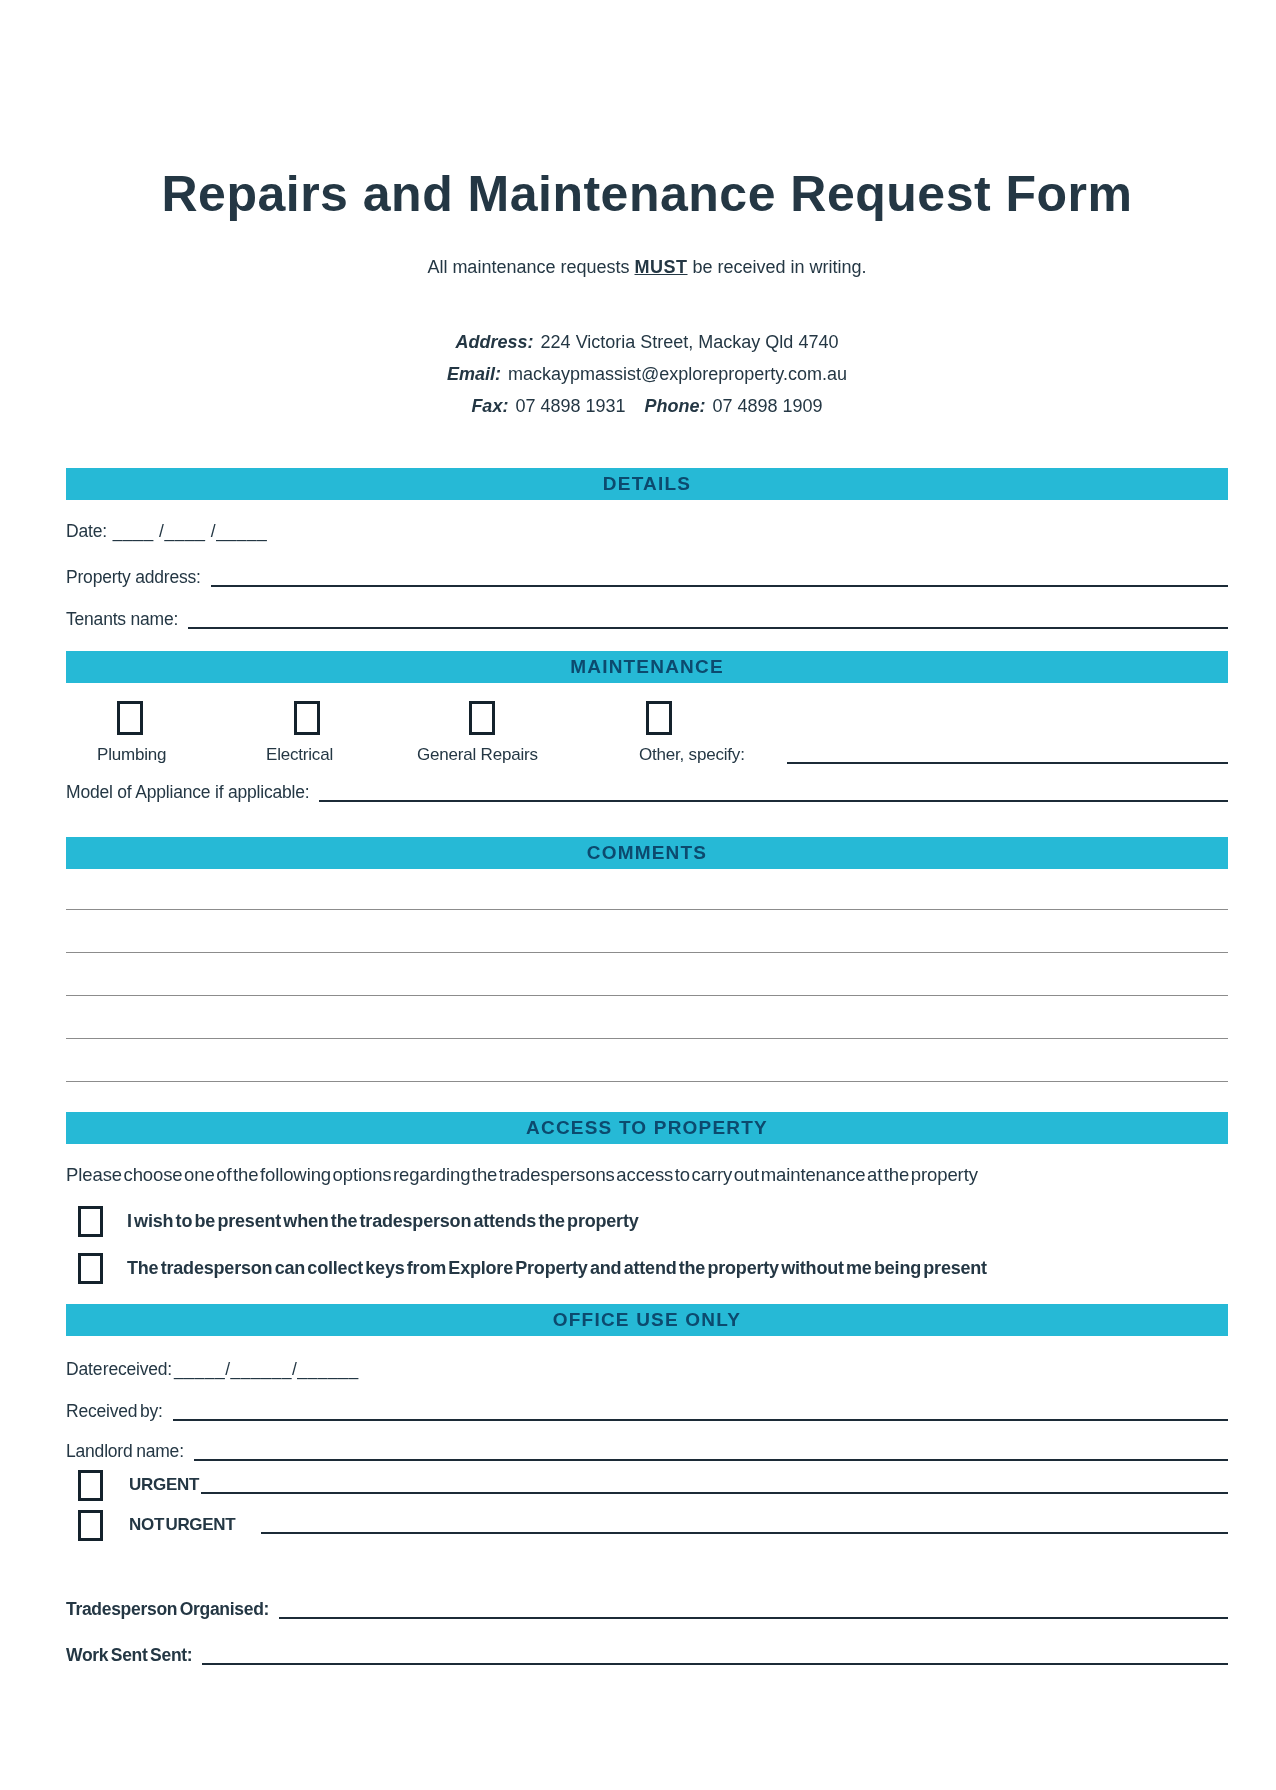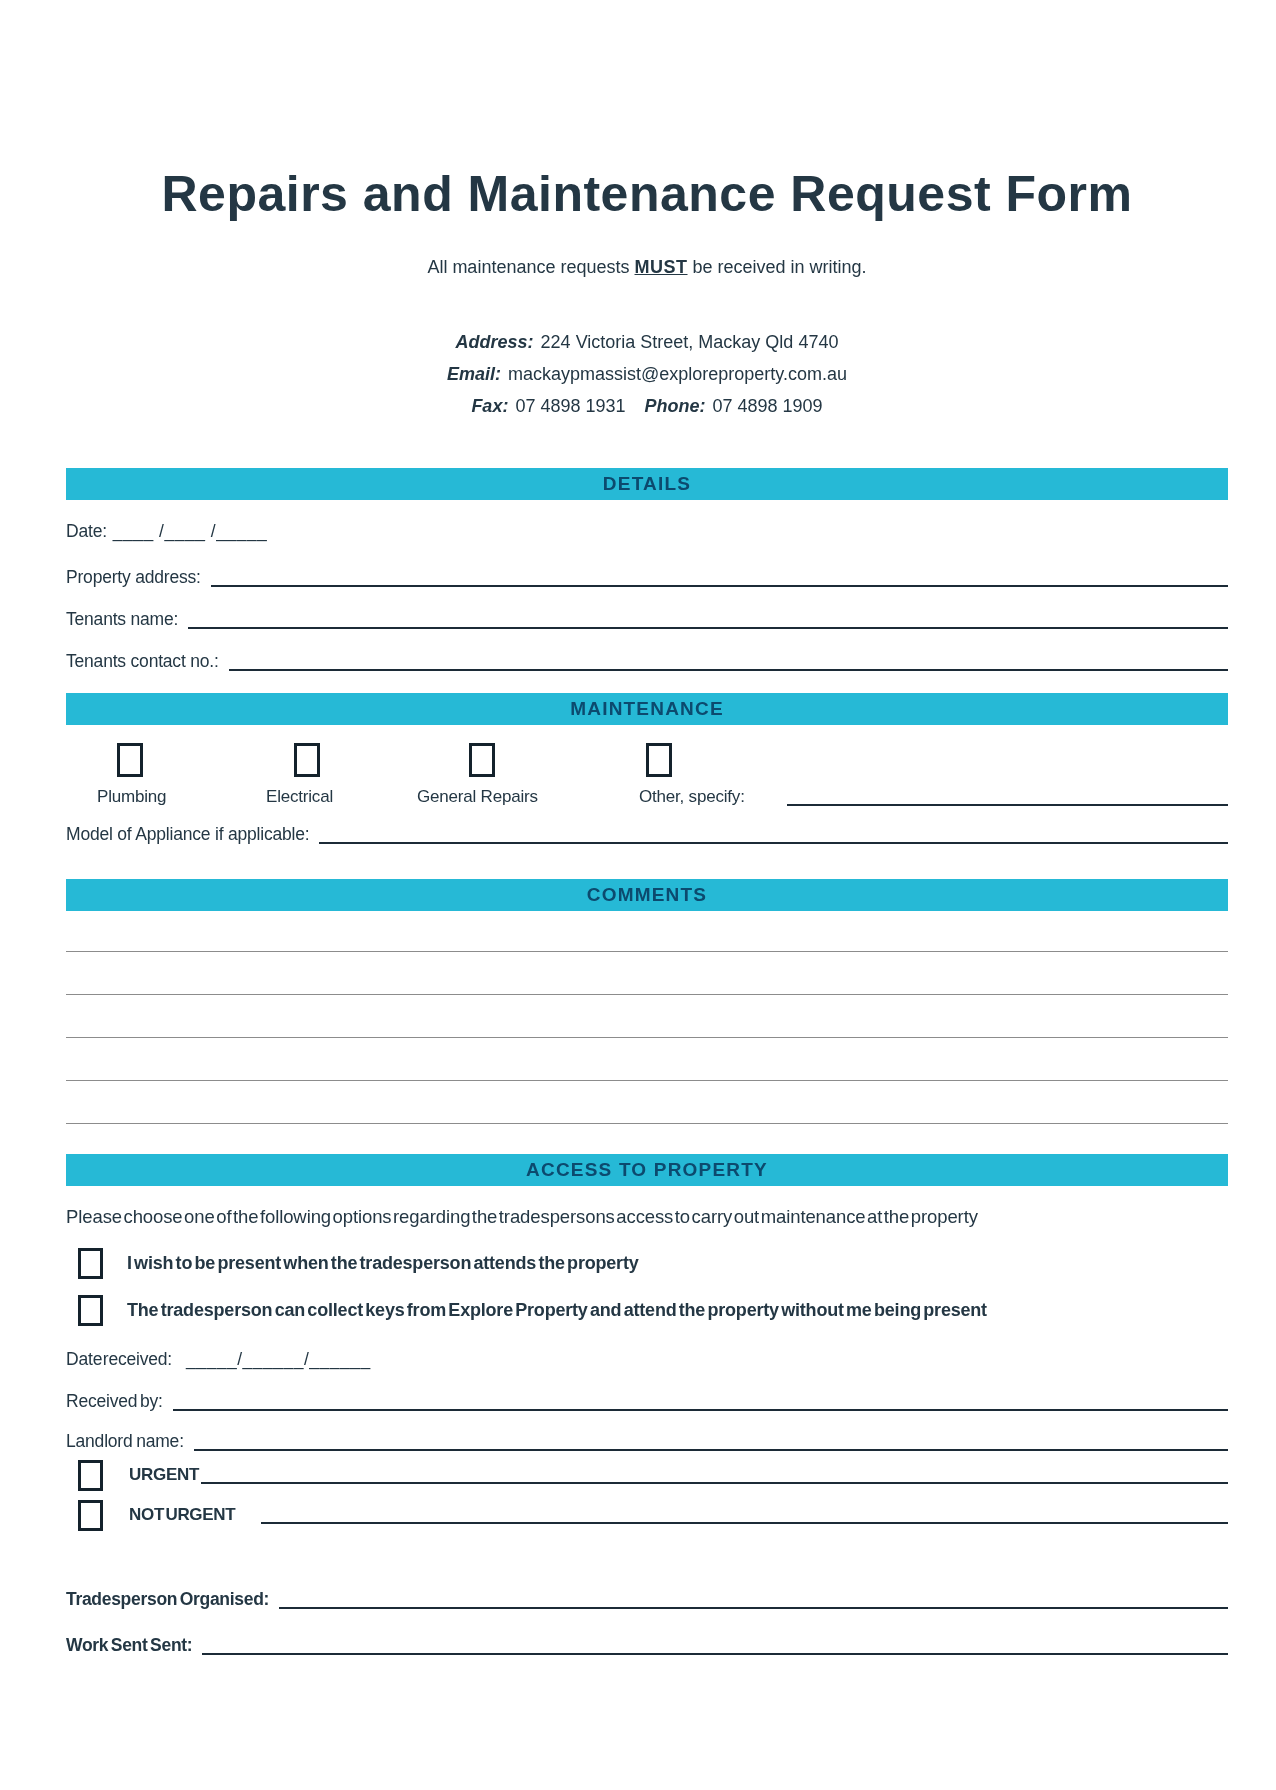--- a/index.html
+++ b/index.html
@@ -73,21 +73,21 @@
   }
   .optrow { display:flex; align-items:center; margin-top:16px; }
   .optrow.second { margin-top:20px; }
   .optrow .box { margin-left:12px; flex:0 0 auto; }
   .opttext {
     margin-left:24px; font-weight:700; font-size:18px;
     letter-spacing:-0.2px; word-spacing:-2.5px;
   }
 
   .row-datereceived { margin-top:20px; height:26px; align-items:center; word-spacing:-4px; }
-  .row-datereceived .blanks { margin-left:14px; word-spacing:0; }
+  .row-datereceived .blanks { margin-left:2px; word-spacing:0; }
   .row-received { height:40px; align-items:flex-end; word-spacing:-2px; }
   .row-landlord { height:40px; align-items:flex-end; word-spacing:-1px; }
   .urgrow { display:flex; align-items:center; margin-top:6px; height:34px; font-size:17px; }
   .urgrow .box { margin-left:12px; flex:0 0 auto; }
   .urgrow .ulbl { font-weight:700; margin-left:26px; letter-spacing:-0.3px; word-spacing:-3px; flex:0 0 auto; }
   .urgrow .fill { align-self:center; margin-top:14px; }
   .urgrow.urgent .fill { margin-left:2px; }
   .urgrow.noturgent .fill { margin-left:26px; }
   .row-tradesperson { margin-top:52px; height:26px; align-items:flex-end; }
   .row-workorder   { margin-top:20px; height:26px; align-items:flex-end; }
@@ -129,24 +129,20 @@
   <div class="frow row-property">
     <span class="lbl">Property address:</span>
     <span class="fill"></span>
   </div>
 
   <div class="frow row-tenant">
     <span class="lbl">Tenants name:</span>
     <span class="fill"></span>
   </div>
 
-  <div class="frow row-tenant">
-    <span class="lbl">Tenants contact no.:</span>
-    <span class="fill"></span>
-  </div>
 
   <div class="bar bar-maintenance">MAINTENANCE</div>
 
   <div class="maint">
     <div class="mcol c1">
       <div class="box"></div>
       <div class="mlabel">Plumbing</div>
     </div>
     <div class="mcol c2">
       <div class="box"></div>
@@ -186,20 +182,21 @@
 
   <div class="optrow second">
     <div class="box sm"></div>
     <div class="opttext">I wish to be present when the tradesperson attends the property</div>
   </div>
   <div class="optrow">
     <div class="box sm"></div>
     <div class="opttext">The tradesperson can collect keys from Explore Property and attend the property without me being present</div>
   </div>
 
+  <div class="bar bar-office">OFFICE USE ONLY</div>
 
   <div class="frow row-datereceived">
     <span class="lbl">Date received:</span>
     <span class="blanks">_____/______/______</span>
   </div>
 
   <div class="frow row-received">
     <span class="lbl">Received by:</span>
     <span class="fill"></span>
   </div>

